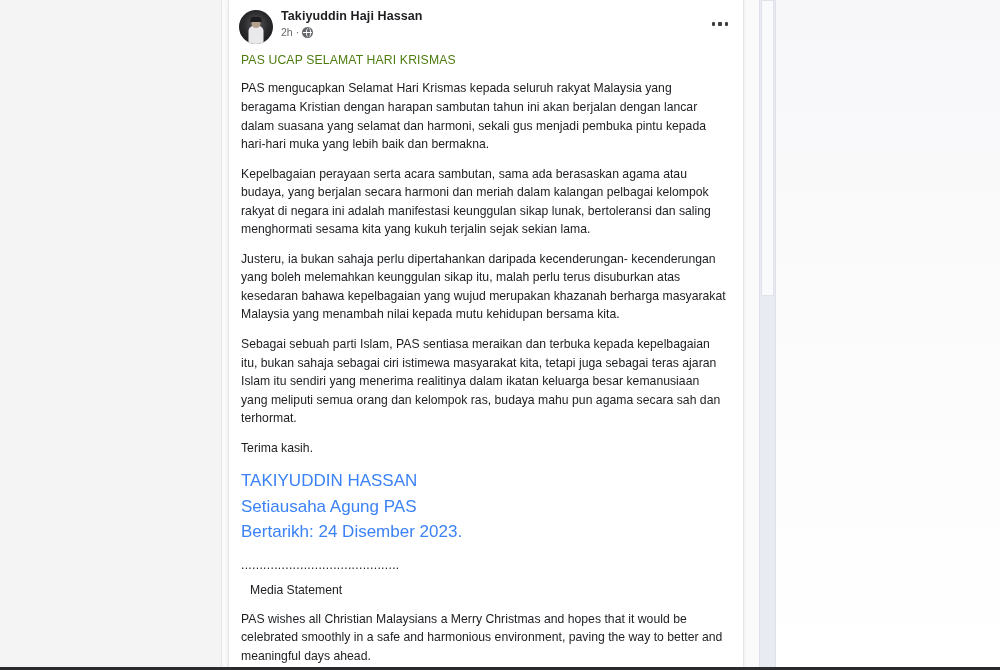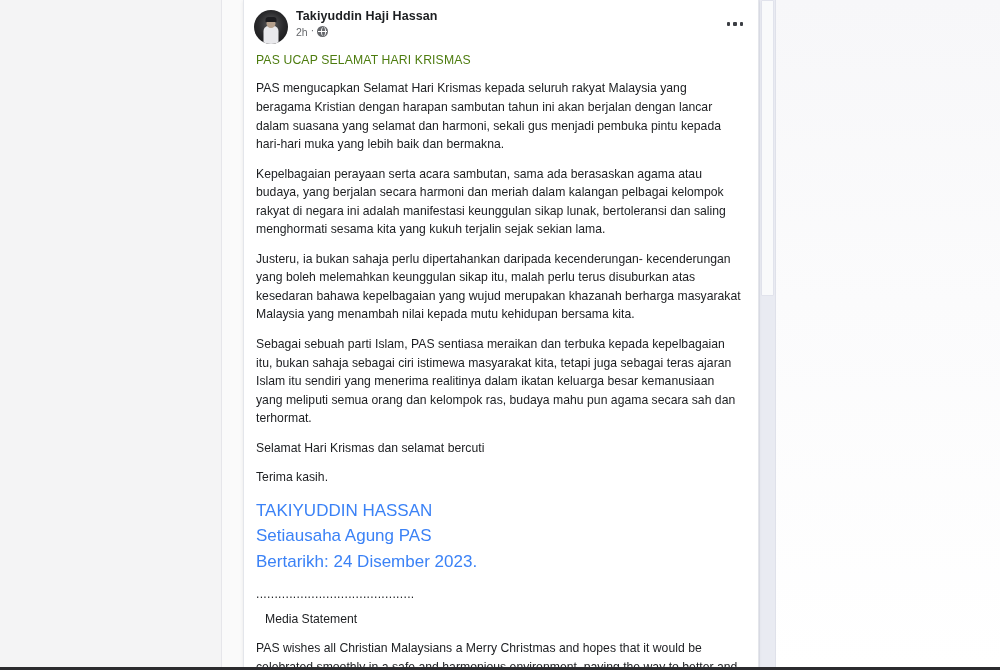--- a/index.html
+++ b/index.html
@@ -55,21 +55,21 @@
     left: 761px; top: 0px;
     width: 13px; height: 296px;
     background: #f9fafb;
     border: 1px solid #e1e3ec;
     border-radius: 1px;
   }
 
   
   .post-card {
     position: absolute;
-    left: 243px; top: 0px;
+    left: 228px; top: 0px;
     width: 516px;
     height: 668px;
     background: #ffffff;
     border-left: 1px solid #e4e6eb;
     border-right: 1px solid #e4e6eb;
     box-shadow: 0 1px 3px rgba(0,0,0,0.08);
     overflow: hidden;
   }
 
   .post-header {
@@ -119,21 +119,21 @@
     line-height: 1.15;
   }
   .author-name {
     font-size: 12.5px;
     font-weight: bold;
     color: #1c1e21;
     letter-spacing: 0.1px;
   }
   .meta-row {
     display: flex;
-    align-items: flex-start;
+    align-items: flex-end;
     gap: 3px;
     margin-top: 3px;
     font-size: 10.5px;
     color: #65676b;
   }
   .meta-sep { font-size: 10px; color: #65676b; line-height: 1; }
   .globe-icon {
     display: inline-block;
     width: 11px; height: 11px;
     border-radius: 50%;
@@ -269,21 +269,20 @@
 
     <div class="post-body">
 
       <div class="post-title">PAS UCAP SELAMAT HARI KRISMAS</div>
 
       <p class="para">PAS mengucapkan Selamat Hari Krismas kepada seluruh rakyat Malaysia yang beragama Kristian dengan harapan sambutan tahun ini akan berjalan dengan lancar dalam suasana yang selamat dan harmoni, sekali gus menjadi pembuka pintu kepada hari-hari muka yang lebih baik dan bermakna.</p>
       <p class="para">Kepelbagaian perayaan serta acara sambutan, sama ada berasaskan agama atau budaya, yang berjalan secara harmoni dan meriah dalam kalangan pelbagai kelompok rakyat di negara ini adalah manifestasi keunggulan sikap lunak, bertoleransi dan saling menghormati sesama kita yang kukuh terjalin sejak sekian lama.</p>
       <p class="para">Justeru, ia bukan sahaja perlu dipertahankan daripada kecenderungan- kecenderungan yang boleh melemahkan keunggulan sikap itu, malah perlu terus disuburkan atas kesedaran bahawa kepelbagaian yang wujud merupakan khazanah berharga masyarakat Malaysia yang menambah nilai kepada mutu kehidupan bersama kita.</p>
       <p class="para">Sebagai sebuah parti Islam, PAS sentiasa meraikan dan terbuka kepada kepelbagaian itu, bukan sahaja sebagai ciri istimewa masyarakat kita, tetapi juga sebagai teras ajaran Islam itu sendiri yang menerima realitinya dalam ikatan keluarga besar kemanusiaan yang meliputi semua orang dan kelompok ras, budaya mahu pun agama secara sah dan terhormat.</p>
 
-      <p class="para">Selamat Hari Krismas dan selamat bercuti</p>
       <p class="para">Terima kasih.</p>
 
       <div class="sig-block">
         <div>TAKIYUDDIN HASSAN</div>
         <div>Setiausaha Agung PAS</div>
         <div>Bertarikh: 24 Disember 2023.</div>
       </div>
 
       <div class="divider-dots">...........................................</div>
 

